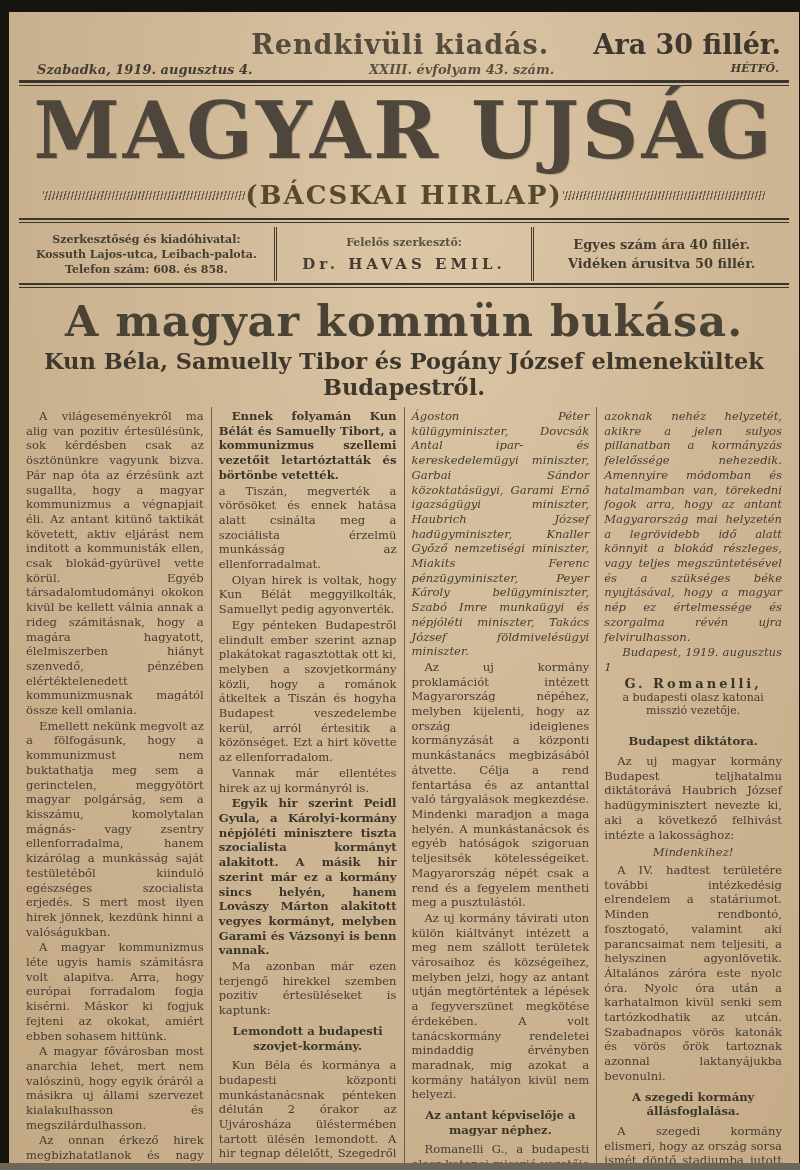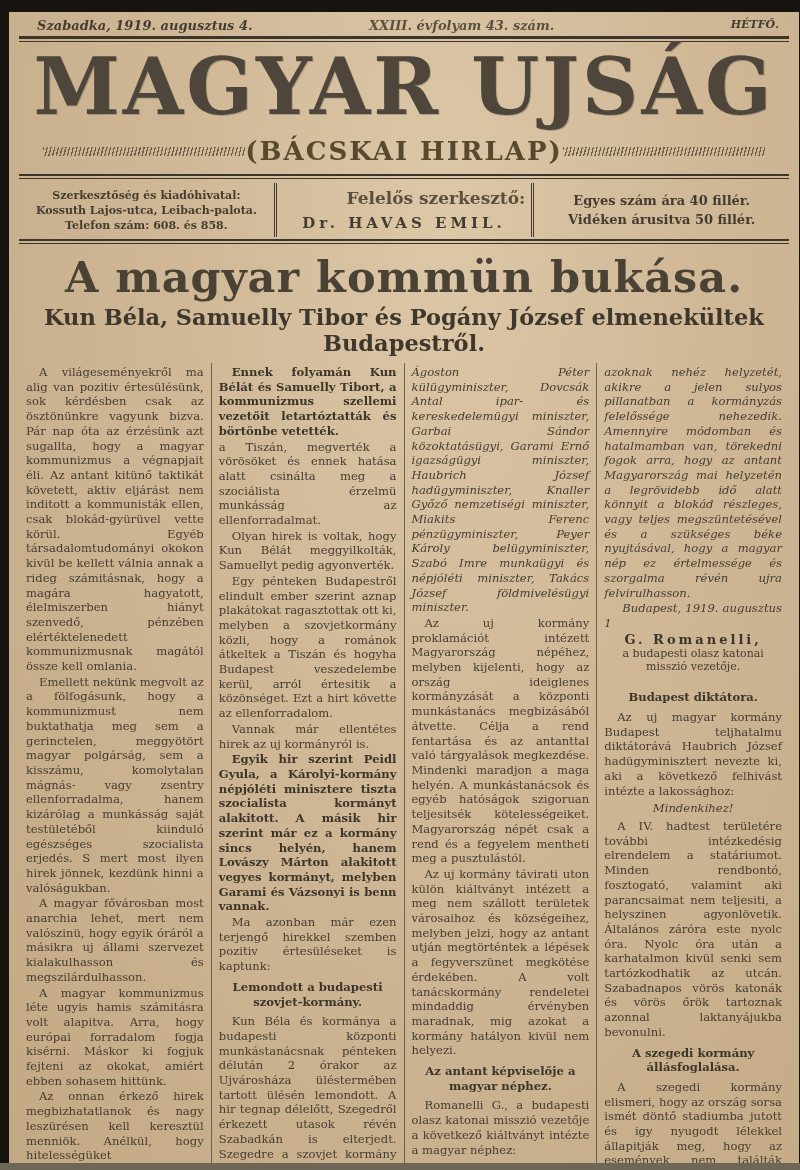--- a/index.html
+++ b/index.html
@@ -37,21 +37,21 @@
   .subtitle-row{display:flex;align-items:center;margin:10px 24px 8px 24px;}
   .squiggle{flex:1;height:9px;background:
     repeating-linear-gradient(105deg,#4a4132 0 1.3px,rgba(0,0,0,0) 1.3px 3.6px);
     opacity:.75;}
   .subtitle{font-size:26px;font-weight:bold;color:#57492f;letter-spacing:2px;white-space:nowrap;}
   
   .infobar{display:flex;align-items:stretch;height:58px;margin-top:2px;}
   .info-cell{flex:1;display:flex;flex-direction:column;justify-content:center;text-align:center;padding:2px 6px;}
   .info-divider{width:0;border-left:3px double #443c2f;margin:2px 0;}
   .info-line{font-size:11px;font-weight:bold;line-height:15px;color:#453d30;}
-  .editor-label{font-size:17px;font-weight:bold;color:#5a5041;text-align:right;}
+  .editor-label{font-size:11px;font-weight:bold;color:#5a5041;}
   .editor-name{font-size:15px;font-weight:bold;letter-spacing:4px;margin-top:6px;}
   .price-line{font-size:13px;font-weight:bold;line-height:19px;}
   
   .headline{text-align:center;font-size:43px;font-weight:bold;color:#4a4234;margin:8px 0 2px 0;letter-spacing:1px;}
   .subheadline{text-align:center;font-size:22.5px;font-weight:bold;color:#3e372c;margin:2px 0 6px 0;}
   
   .columns{display:flex;height:808px;overflow:hidden;border-top:1px solid rgba(70,60,45,.0);}
   .col{flex:1;padding:2px 7px 0 7px;overflow:hidden;}
   .col + .col{border-left:1px solid #6d614b;}
   .para{margin:0 0 1px 0;font-size:11.6px;line-height:14.7px;text-align:justify;text-indent:13px;color:var(--ink);}
@@ -62,20 +62,25 @@
   .p-ci{font-style:italic;text-align:center;text-indent:0;margin:3px 0;}
   .p-sig{font-weight:bold;text-align:center;text-indent:0;letter-spacing:3px;font-size:13px;margin-top:2px;color:#3c352a;}
   .p-cr{text-align:center;text-indent:0;font-size:11px;line-height:12.5px;margin:1px 0 17px 0;}
   .p-dt{font-style:italic;text-indent:18px;}
 </style>
 </head>
 <body>
 
 <div class="paper">
 
+  <div class="topbar">
+    <div class="spacer"></div>
+    <div class="edition">Rendkivüli kiadás.</div>
+    <div class="price-top">Ara 30 fillér.</div>
+  </div>
 
   <div class="dateline-row">
     <span class="dateline">Szabadka, 1919. augusztus 4.</span>
     <span class="issue">XXIII. évfolyam 43. szám.</span>
     <span class="day">HÉTFŐ.</span>
   </div>
 
   <div class="rule-double"></div>
 
   <div class="masthead-title">MAGYAR UJSÁG</div>
@@ -108,22 +113,22 @@
 
   <div class="rule-double thin"></div>
 
   <div class="headline">A magyar kommün bukása.</div>
   <div class="subheadline">Kun Béla, Samuelly Tibor és Pogány József elmenekültek Budapestről.</div>
 
   <div class="columns">
       <div class="col">
         <p class="para">A világeseményekről ma alig van pozitiv értesülésünk, sok kérdésben csak az ösztönünkre vagyunk bizva. Pár nap óta az érzésünk azt sugallta, hogy a magyar kommunizmus a végnapjait éli. Az antant kitünő taktikát követett, aktiv eljárást nem inditott a kommunisták ellen, csak blokád-gyürüvel vette körül. Egyéb társadalomtudományi okokon kivül be kellett válnia annak a rideg számitásnak, hogy a magára hagyatott, élelmiszerben hiányt szenvedő, pénzében elértéktelenedett kommunizmusnak magától össze kell omlania.</p>
         <p class="para">Emellett nekünk megvolt az a fölfogásunk, hogy a kommunizmust nem buktathatja meg sem a gerinctelen, meggyötört magyar polgárság, sem a kisszámu, komolytalan mágnás- vagy zsentry ellenforradalma, hanem kizárólag a munkásság saját testületéből kiinduló egészséges szocialista erjedés. S mert most ilyen hirek jönnek, kezdünk hinni a valóságukban.</p>
+        <p class="para">A magyar kommunizmus léte ugyis hamis számitásra volt alapitva. Arra, hogy európai forradalom fogja kisérni. Máskor ki fogjuk fejteni az okokat, amiért ebben sohasem hittünk.</p>
         <p class="para">A magyar fővárosban most anarchia lehet, mert nem valószinü, hogy egyik óráról a másikra uj állami szervezet kialakulhasson és megszilárdulhasson.</p>
-        <p class="para">A magyar kommunizmus léte ugyis hamis számitásra volt alapitva. Arra, hogy európai forradalom fogja kisérni. Máskor ki fogjuk fejteni az okokat, amiért ebben sohasem hittünk.</p>
         <p class="para">Az onnan érkező hirek megbizhatatlanok és nagy leszürésen kell keresztül menniök. Anélkül, hogy hitelességüket ellenőrizhetnök, közöljük a szállongó hireket.</p>
       </div>
       <div class="col">
         <p class="para p-b">Ennek folyamán Kun Bélát és Samuelly Tibort, a kommunizmus szellemi vezetőit letartóztatták és börtönbe vetették.</p>
         <p class="para p-cont">a Tiszán, megverték a vörösöket és ennek hatása alatt csinálta meg a szociálista érzelmü munkásság az ellenforradalmat.</p>
         <p class="para">Olyan hirek is voltak, hogy Kun Bélát meggyilkolták, Samuellyt pedig agyonverték.</p>
         <p class="para">Egy pénteken Budapestről elindult ember szerint aznap plakátokat ragasztottak ott ki, melyben a szovjetkormány közli, hogy a románok átkeltek a Tiszán és hogyha Budapest veszedelembe kerül, arról értesitik a közönséget. Ezt a hirt követte az ellenforradalom.</p>
         <p class="para">Vannak már ellentétes hirek az uj kormányról is.</p>
         <p class="para p-b">Egyik hir szerint Peidl Gyula, a Károlyi-kormány népjóléti minisztere tiszta szocialista kormányt alakitott. A másik hir szerint már ez a kormány sincs helyén, hanem Lovászy Márton alakitott vegyes kormányt, melyben Garami és Vázsonyi is benn vannak.</p>
         <p class="para">Ma azonban már ezen terjengő hirekkel szemben pozitiv értesüléseket is kaptunk:</p>

